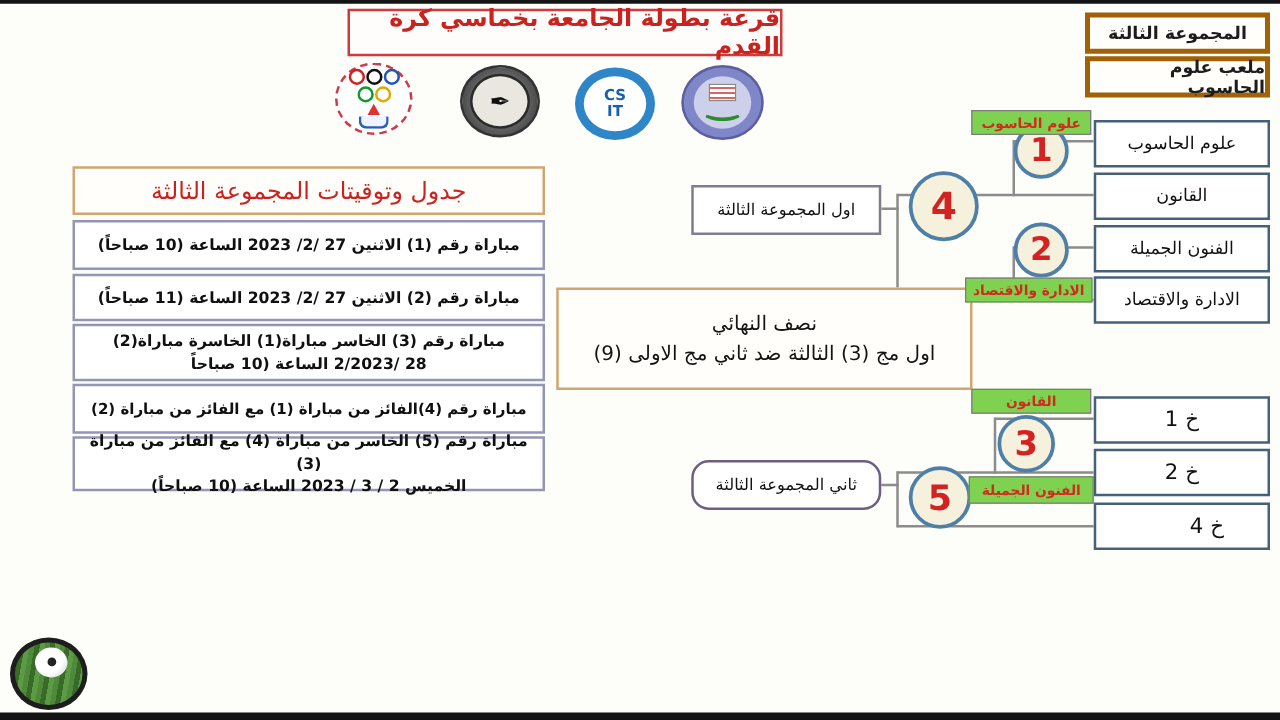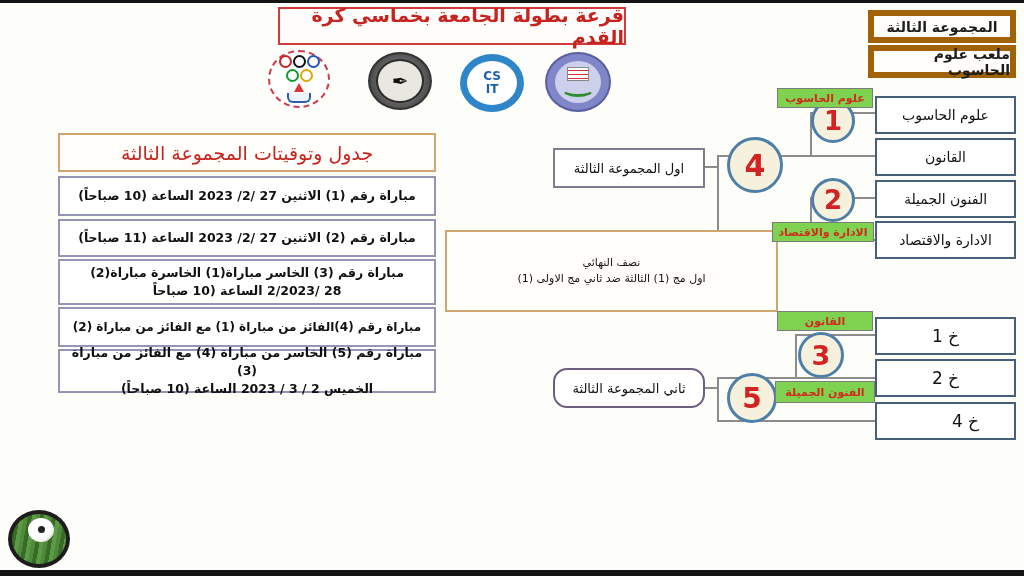--- a/index.html
+++ b/index.html
@@ -14,21 +14,21 @@
   
   .title-box{
     left:278px;top:7px;width:348px;height:38px;
     border:2px solid #d03a3a;background:#fffdfb;
     display:flex;align-items:center;justify-content:center;
     color:#c8231f;font-weight:bold;font-size:19px;
   }
   
   .hdr-box{
     left:868px;width:148px;height:33px;
-    border:6px solid #a16207;background:#fffefb;
+    border:4px solid #a16207;background:#fffefb;
     display:flex;align-items:center;justify-content:center;
     font-size:14px;font-weight:bold;color:#1c1c1c;
   }
   
   .team-box{
     left:875px;width:141px;height:38px;
     border:2px solid #46607a;background:#fff;
     display:flex;align-items:center;justify-content:center;
     font-size:14px;color:#111;z-index:4;
   }
@@ -55,21 +55,21 @@
     display:flex;align-items:center;justify-content:center;
     font-size:13px;color:#111;z-index:4;
   }
   .adv-first{border:2px solid #7d7d8d;}
   .adv-second{border:2px solid #6c5f80;}
   
   .semi-box{
     left:445px;top:230px;width:333px;height:82px;
     border:2px solid #cfa670;background:#fffefb;
     display:flex;flex-direction:column;align-items:center;justify-content:center;
-    font-size:11px;color:#141414;z-index:2;line-height:1.5;
+    font-size:16px;color:#141414;z-index:2;line-height:1.5;
   }
   
   .sch-title{
     left:58px;top:133px;width:378px;height:39px;
     border:2px solid #cfa670;background:#fffefb;
     display:flex;align-items:center;justify-content:center;
     color:#c8231f;font-weight:normal;font-size:19px;
   }
   .sch-row{
     left:58px;width:378px;
@@ -218,21 +218,21 @@
 <div class="abs mcircle" style="left:811px;top:178px;width:44px;height:44px;font-size:26px;">2</div>
 <div class="abs mcircle" style="left:798px;top:332px;width:46px;height:46px;font-size:27px;">3</div>
 <div class="abs mcircle" style="left:727px;top:137px;width:56px;height:56px;font-size:30px;">4</div>
 <div class="abs mcircle" style="left:727px;top:373px;width:50px;height:50px;font-size:28px;">5</div>
 
 <div class="abs adv-box adv-first" style="left:553px;top:148px;">اول المجموعة الثالثة</div>
 <div class="abs adv-box adv-second" style="left:553px;top:368px;border-radius:14px;">ثاني المجموعة الثالثة</div>
 
 <div class="abs semi-box">
   <div>نصف النهائي</div>
-  <div>اول مج (1) الثالثة ضد ثاني مج الاولى (1)</div>
+  <div>اول مج (3) الثالثة ضد ثاني مج الاولى (9)</div>
 </div>
 
 <div class="abs logo logo-ball">
   <div class="ball-grass">
     <div class="ball">
       <div class="ball-dot"></div>
     </div>
   </div>
 </div>
 

